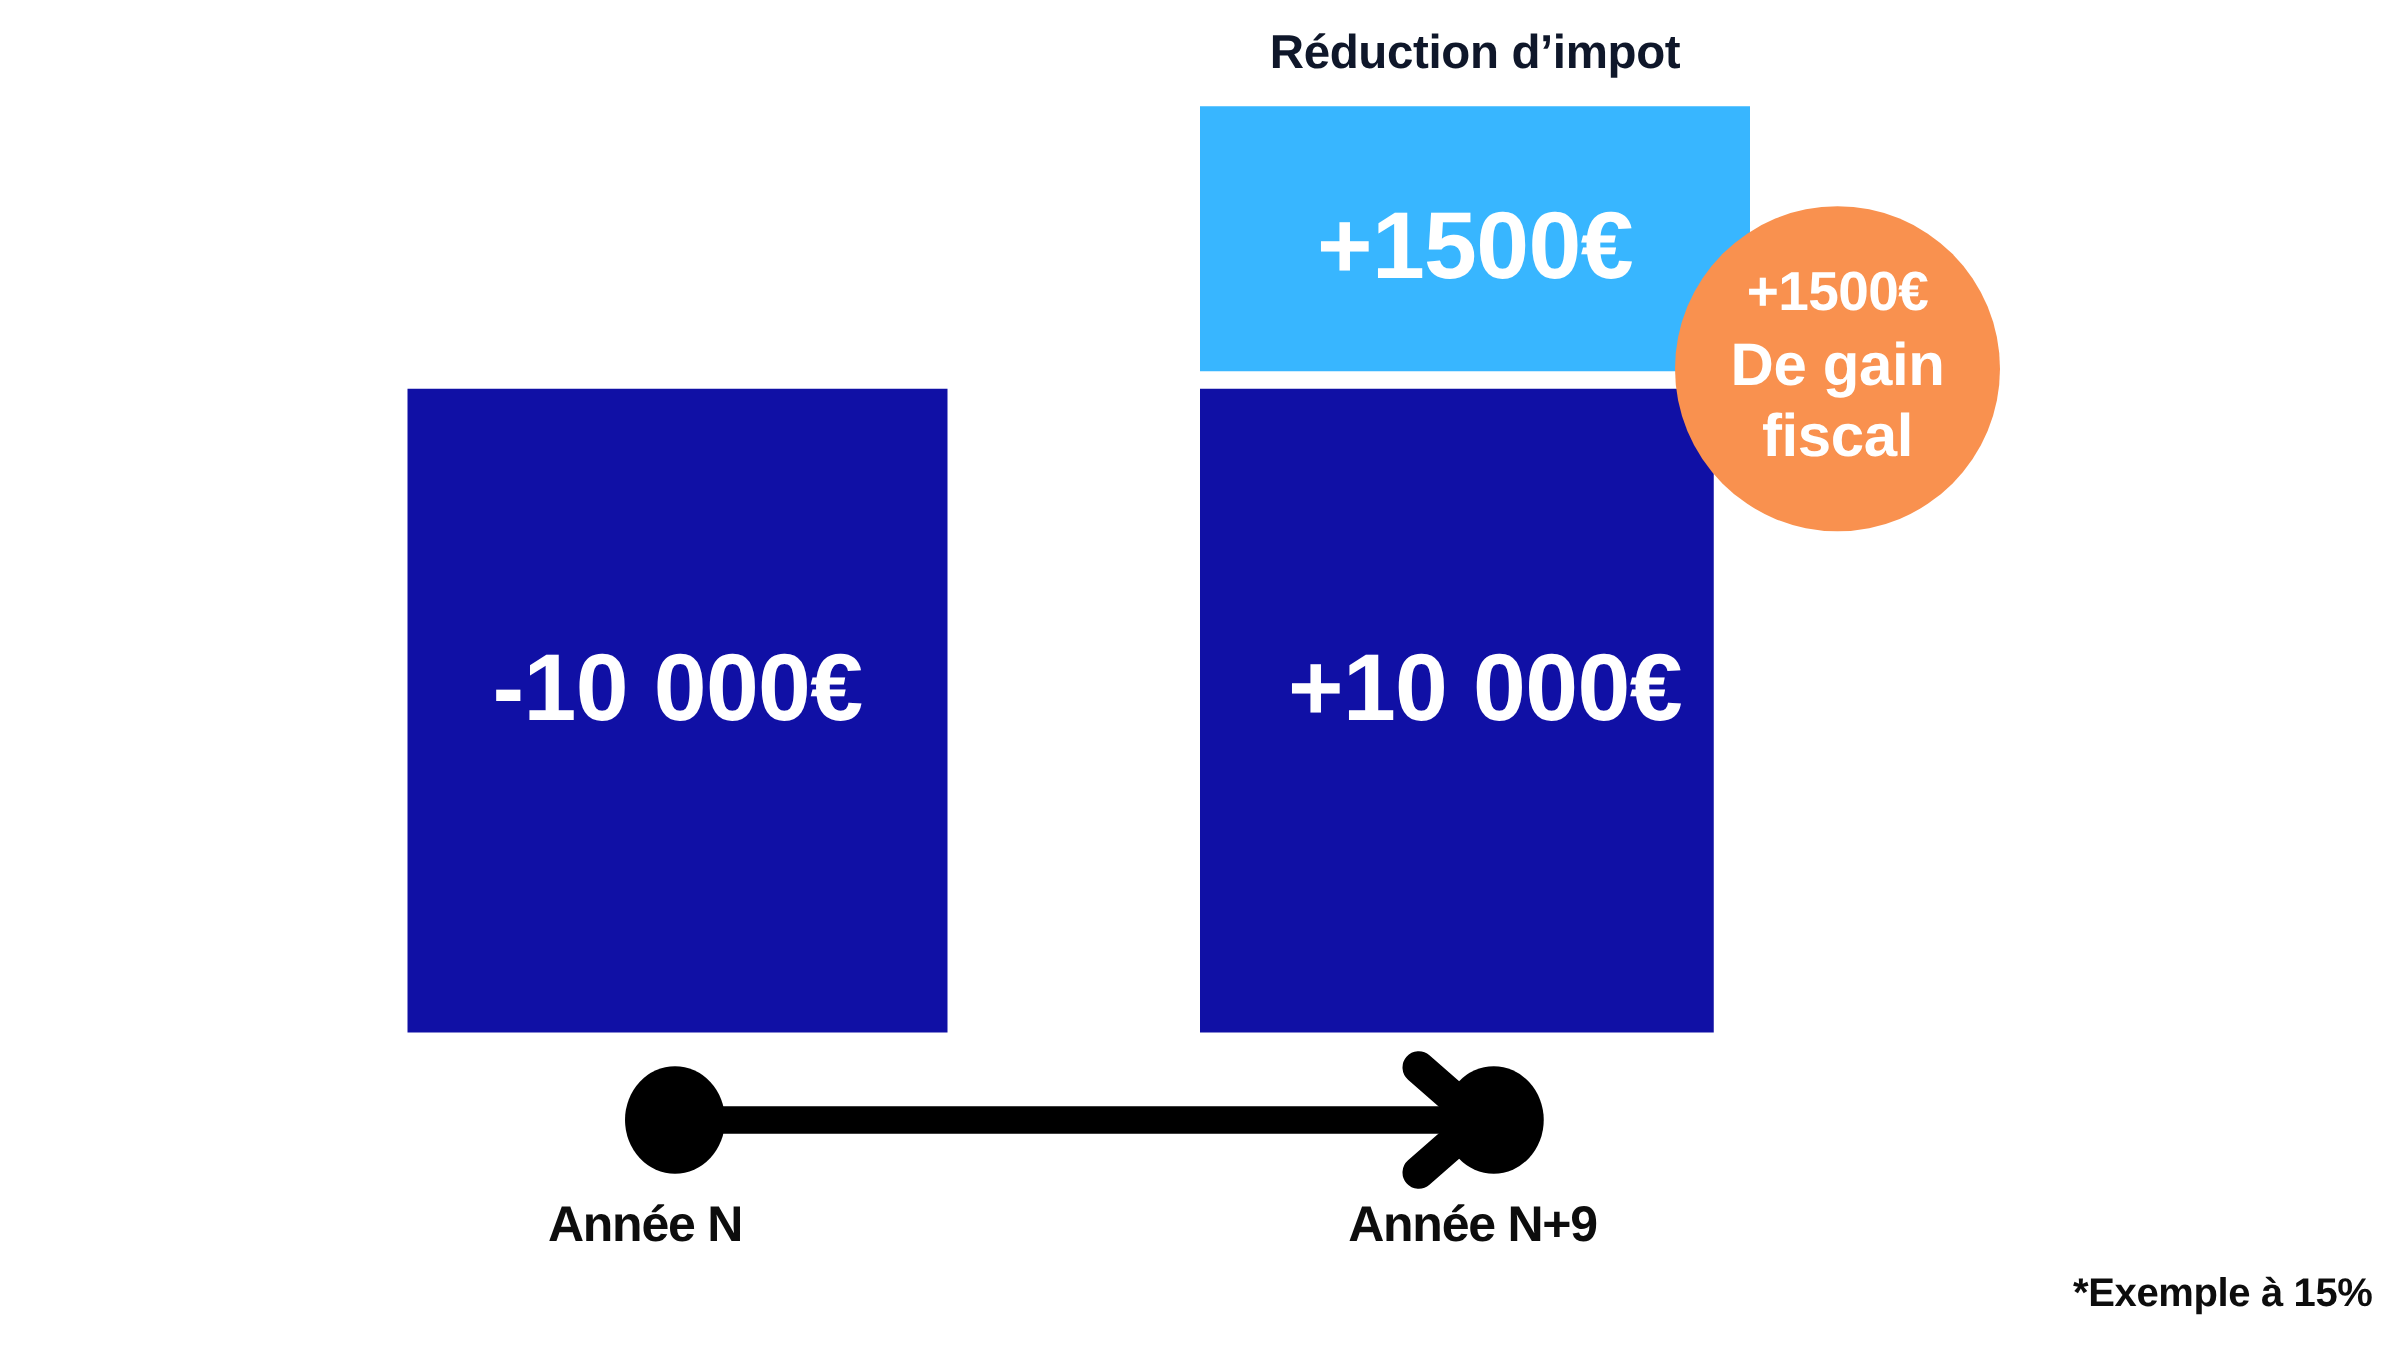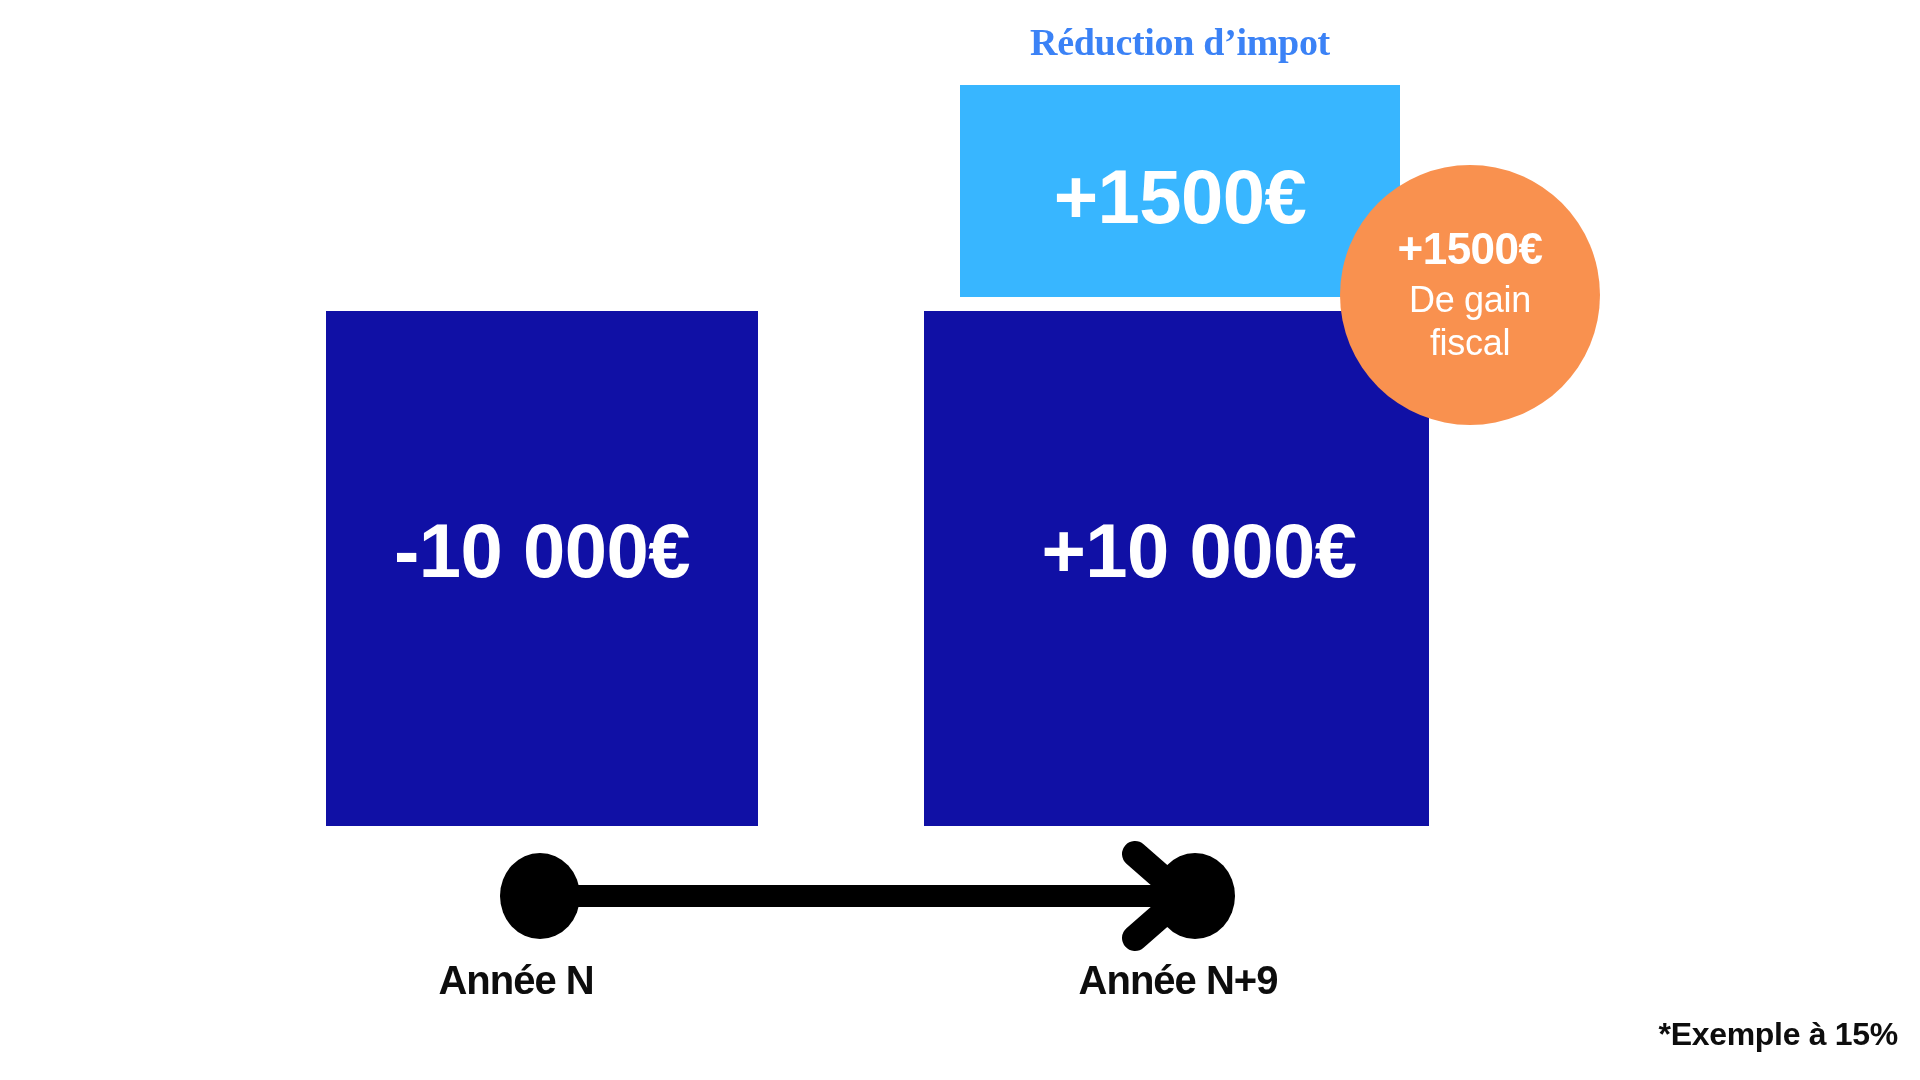--- a/index.html
+++ b/index.html
@@ -47,23 +47,23 @@
     height: 515px;
     background: #1010A5;
   }
   #bar-investment .bar-value {
     font-size: 76px;
     transform: translateY(-18px);
   }
 
   
   #bar-gain {
-    left: 924px;
+    left: 960px;
     top: 311px;
-    width: 505px;
+    width: 411px;
     height: 515px;
     background: #1010A5;
     padding-left: 45px;
   }
   #bar-gain .bar-value {
     font-size: 76px;
     transform: translateY(-18px);
   }
 
   
@@ -75,28 +75,27 @@
     background: #38B6FF;
   }
   #bar-tax .bar-value {
     font-size: 76px;
     transform: translateY(6px);
   }
 
   
   .bar-caption {
     position: absolute;
-    color: #3b82f6;
+    color: #0f172a;
     font-weight: 700;
     font-size: 38px;
     letter-spacing: -0.3px;
     white-space: nowrap;
     text-align: center;
     line-height: 1;
-    font-family: Liberation Serif, serif;
   }
   #caption-investment {
     left: 326px;
     top: 246px;
     width: 432px;
   }
   #caption-tax {
     left: 960px;
     top: 23px;
     width: 440px;
@@ -120,22 +119,22 @@
     box-sizing: border-box;
   }
   #gain-badge .badge-amount {
     font-size: 44px;
     font-weight: 700;
     line-height: 1.05;
     letter-spacing: -0.5px;
     white-space: nowrap;
   }
   #gain-badge .badge-line {
-    font-size: 36px;
-    font-weight: 400;
+    font-size: 48px;
+    font-weight: 700;
     line-height: 1.2;
     letter-spacing: -0.3px;
     white-space: nowrap;
   }
   #gain-badge .badge-amount { margin-bottom: 6px; }
 
   
   #timeline {
     position: absolute;
     left: 440px;

